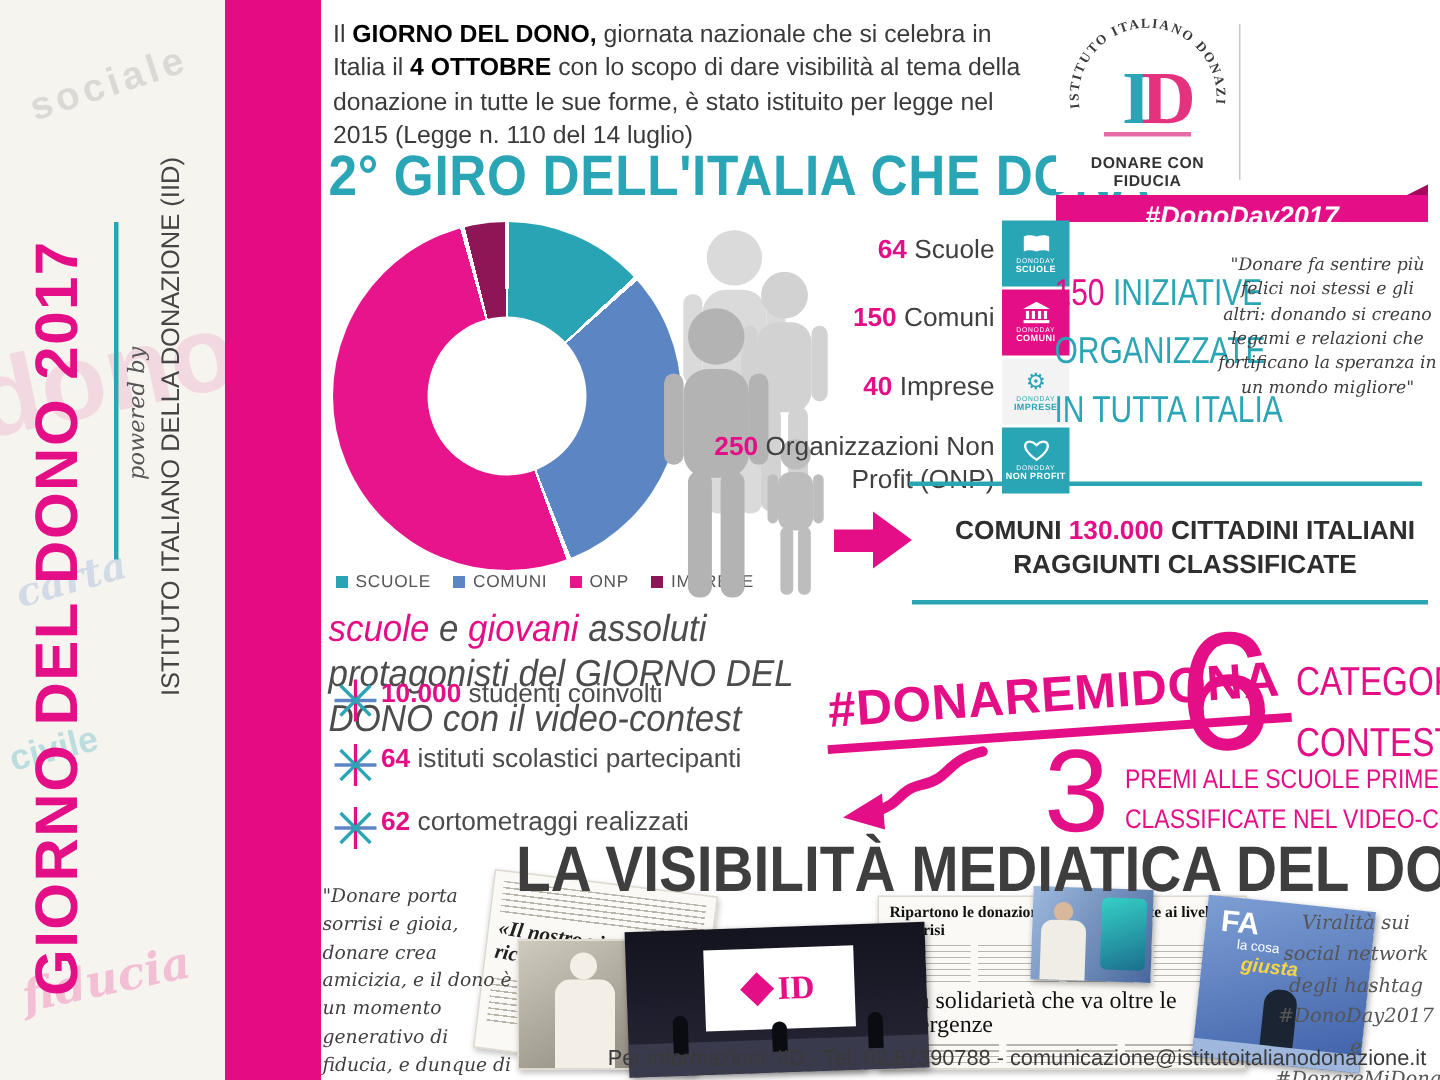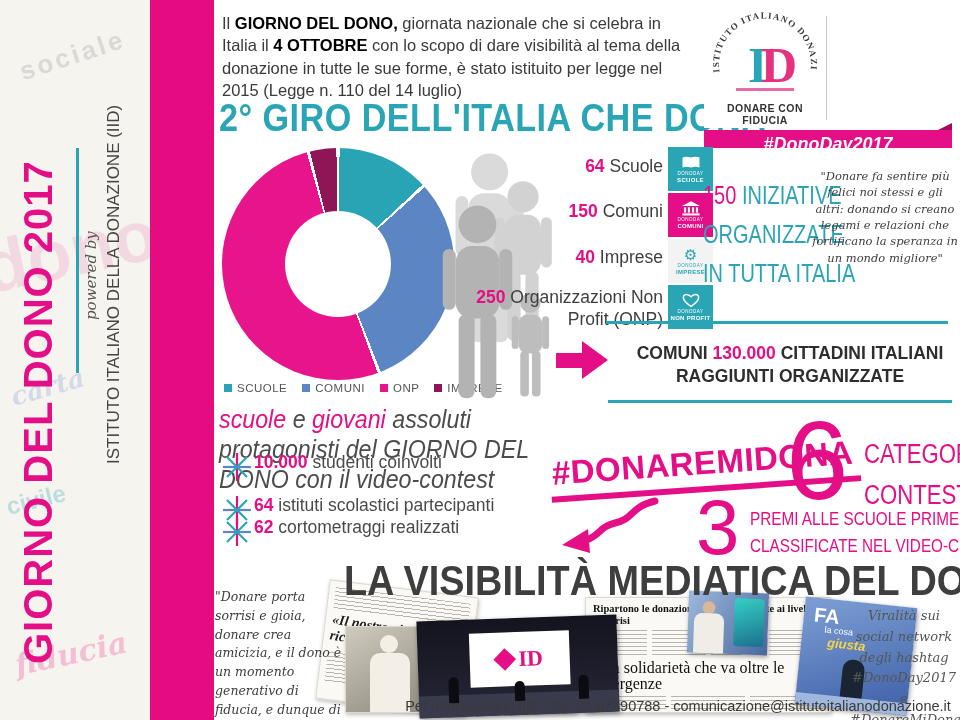--- a/index.html
+++ b/index.html
@@ -77,21 +77,21 @@
   .arrow-right { left:556px; top:341px; display:flex; align-items:center; }
   .arrow-right .bar { width:26px; height:15px; background:var(--mag); }
   .arrow-right .head { width:0; height:0; border-top:19px solid transparent; border-bottom:19px solid transparent; border-left:26px solid var(--mag); }
   .reach { left:622px; top:342px; width:336px; text-align:center; font-weight:bold; font-size:17.5px; line-height:1.3; color:#2e2e2e; }
   .reach b { color:var(--mag); }
 
   
   .protag { left:219px; top:404px; width:396px; font-style:italic; font-size:25px; line-height:1.2; color:#4c4c4c; transform:scaleX(.93); transform-origin:left top; }
   .protag i { color:var(--mag); font-style:italic; }
   .bullet { left:222px; display:flex; align-items:flex-start; gap:2px; }
-  .bl1{top:452px}.bl2{top:495px}.bl3{top:517px}
+  .bl1{top:452px}.bl2{top:495px}.bl3{top:537px}
   .bullet .txt { font-size:17.5px; color:#4a4a4a; }
   .bullet .txt b { color:var(--mag); }
 
   
   .hashtag { left:550px; top:444px; font-size:33px; font-weight:bold; color:var(--mag); transform:rotate(-4deg); border-bottom:6px solid var(--mag); padding:0 6px 4px 2px; letter-spacing:.5px; white-space:nowrap; }
   .hook { left:560px; top:497px; }
   .six { left:786px; top:405px; font-size:112px; line-height:1; color:var(--mag); }
   .catcon { left:864px; top:434px; font-size:27px; color:var(--mag); line-height:1.5; transform:scaleX(.82); transform-origin:left top; white-space:nowrap; }
   .three { left:696px; top:488px; font-size:78px; line-height:1; color:var(--mag); }
   .prizes { left:750px; top:506px; font-size:18px; color:var(--mag); line-height:1.5; transform:scaleX(.85); transform-origin:left top; white-space:nowrap; }
@@ -265,21 +265,21 @@
   <div>IN TUTTA ITALIA</div>
 </div>
 <div class="abs pope-quote">
   <span>"Donare fa sentire più felici noi stessi e gli altri: donando si creano legami e relazioni che fortificano la speranza in un mondo migliore"</span>
 </div>
 
 <div class="abs arrow-right">
     <div class="bar"></div>
     <div class="head"></div>
   </div>
-<div class="abs reach"><span>COMUNI </span><b>130.000</b><span> CITTADINI ITALIANI RAGGIUNTI ORGANIZZATE</span></div>
+<div class="abs reach"><span>COMUNI </span><b>130.000</b><span> CITTADINI ITALIANI RAGGIUNTI CLASSIFICATE</span></div>
 <div class="abs tealline tl-b"></div>
 
 <div class="abs protag"><i>scuole</i><span> e </span><i>giovani</i><span> assoluti protagonisti del GIORNO DEL DONO con il video-contest</span></div>
 
 <div class="abs bullet bl1">
   <svg width="30" height="30" viewBox="0 0 30 30">
       <line x1="15" y1="1" x2="15" y2="29" stroke="#e40e86" stroke-width="2.2"></line>
       <line x1="1" y1="15" x2="29" y2="15" stroke="#5c86c3" stroke-width="2.2"></line>
       <line x1="5" y1="5" x2="25" y2="25" stroke="#2aa5b5" stroke-width="2.2"></line>
       <line x1="25" y1="5" x2="5" y2="25" stroke="#2aa5b5" stroke-width="2.2"></line>

